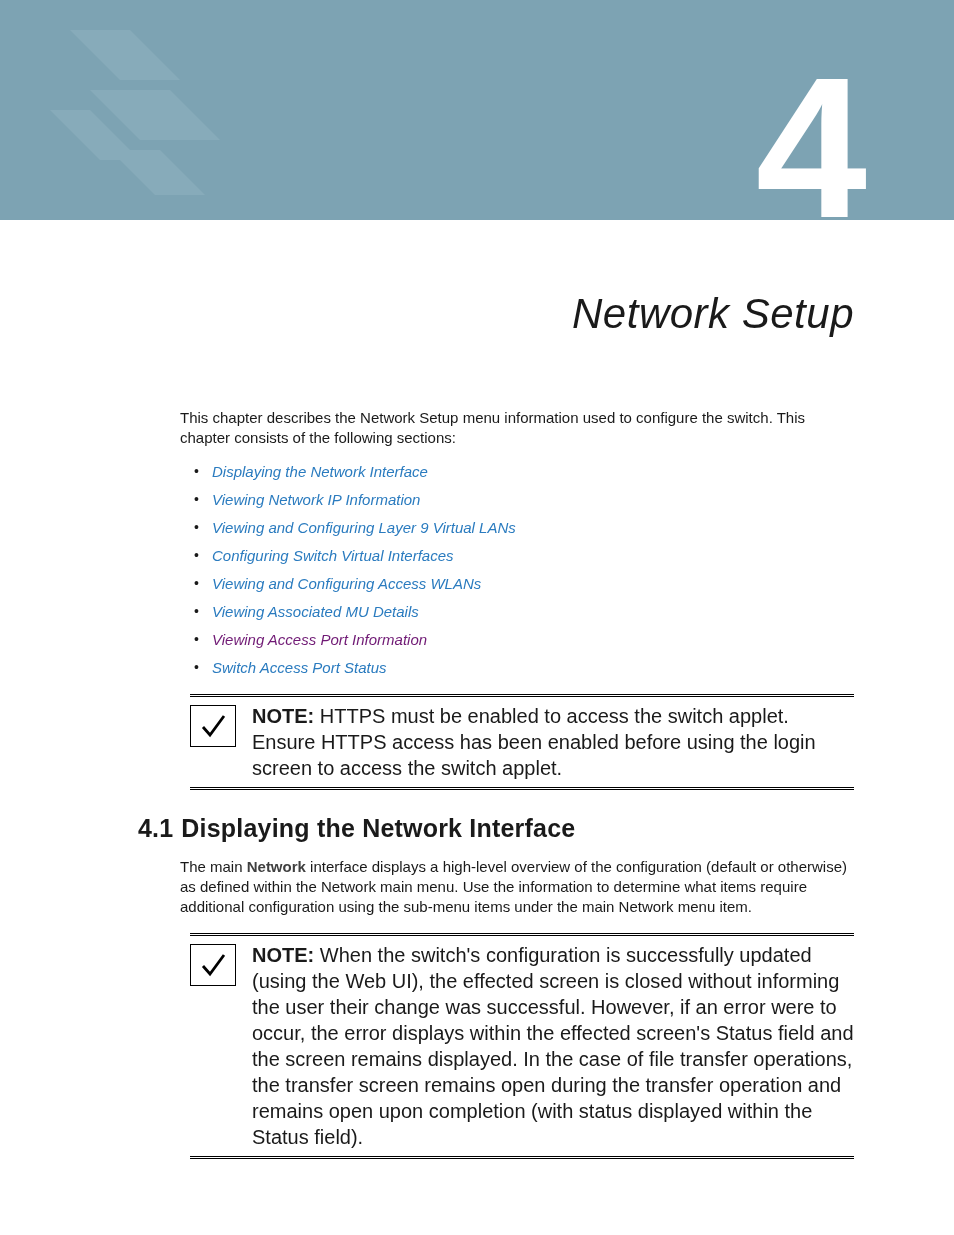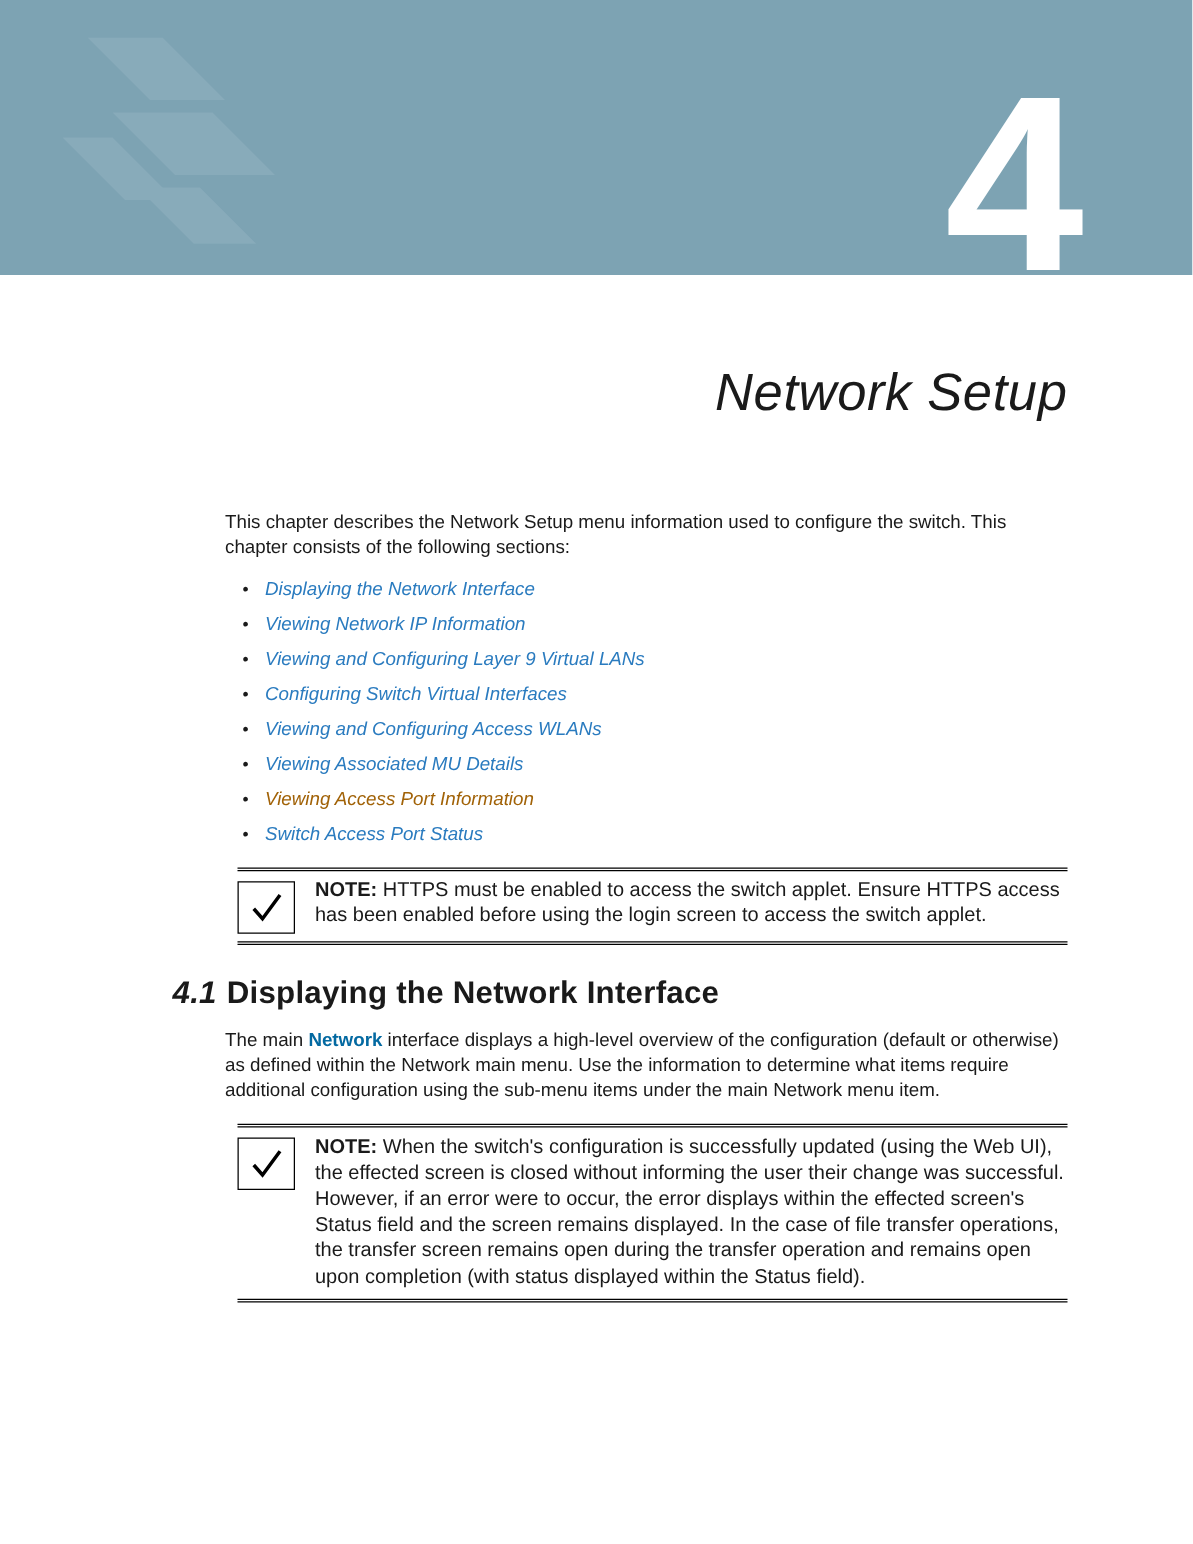--- a/index.html
+++ b/index.html
@@ -67,21 +67,21 @@
     top: 0;
     font-size: 14px;
   }
   ul.toc li a {
     color: #2a7bbf;
     text-decoration: none;
     font-style: italic;
     cursor: pointer;
   }
   ul.toc li span.nolink {
-    color: #a16207;
+    color: #701a75;
     font-style: italic;
   }
   .note-block {
     margin: 0 0 24px 90px;
     border-top: 3px double #000;
     border-bottom: 3px double #000;
     padding: 6px 0;
     display: flex;
     align-items: flex-start;
     gap: 16px;
@@ -92,39 +92,39 @@
     height: 42px;
     flex: 0 0 46px;
     display: flex;
     align-items: center;
     justify-content: center;
     margin-top: 2px;
   }
   .note-block .icon-box svg { display: block; }
   .note-block .note-text {
     line-height: 1.3;
-    font-size: 16px;
+    font-size: 20px;
   }
   .note-block .note-text .label {
     font-weight: 700;
   }
   h2.section {
     font-family: "Arial Narrow", "Helvetica Neue Condensed", Arial, sans-serif;
     font-size: 25px;
     font-weight: 700;
     margin: 20px 0 14px 38px;
     letter-spacing: 0.2px;
   }
-  h2.section .sec-num { margin-right: 8px; font-style: italic; }
+  h2.section .sec-num { margin-right: 8px; }
   .body-para {
     margin: 0 0 16px 80px;
     line-height: 1.35;
   }
   .body-para .kw {
-    color: #0369a1;
+    color: #404040;
     font-weight: 700;
   }
 </style>
 </head>
 <body>
 
 <div class="banner">
   <svg class="decoration" width="220" height="190" viewBox="0 0 220 190">
     <g fill="#8fb1bf" opacity="0.6">
       <polygon points="40,0 100,0 150,50 90,50"></polygon>

